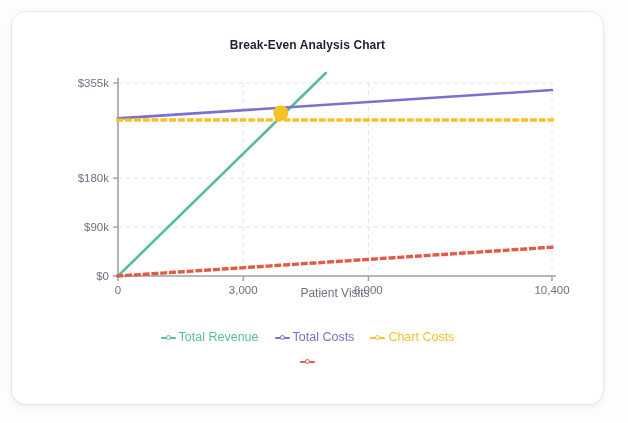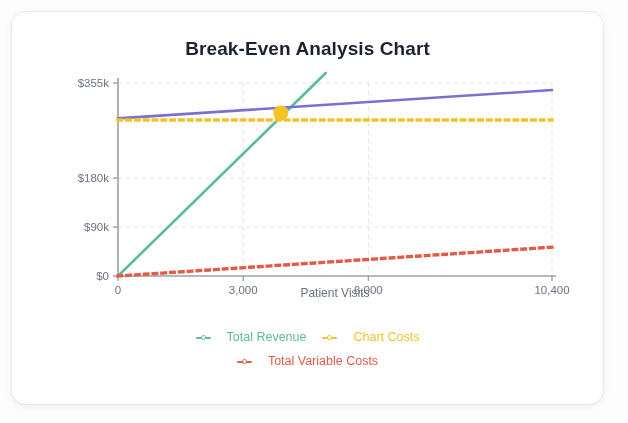--- a/index.html
+++ b/index.html
@@ -28,21 +28,21 @@
     background: #ffffff;
     border-radius: 14px;
     box-shadow: 0 2px 7px rgba(140,140,150,0.16), 0 0 0 1px rgba(225,225,230,0.55);
   }
   .chart-title {
     position: absolute;
     left: 0;
     top: 26px;
     width: 591px;
     text-align: center;
-    font-size: 19px;
+    font-size: 12px;
     font-weight: bold;
     color: #1c2230;
     letter-spacing: 0.1px;
   }
   
   .plot-wrap {
     position: absolute;
     left: 0;
     top: 0;
     width: 591px;
@@ -76,21 +76,21 @@
   .legend-row {
     display: flex;
     justify-content: center;
     align-items: center;
     gap: 16px;
     height: 24px;
   }
   .legend-item {
     display: flex;
     align-items: center;
-    gap: 16px;
+    gap: 3px;
     cursor: pointer;
     user-select: none;
   }
   .legend-label {
     font-size: 12.5px;
     font-family: "Liberation Sans", sans-serif;
     white-space: nowrap;
   }
   .legend-marker {
     display: inline-block;
@@ -180,32 +180,38 @@
     <div class="legend">
       <div class="legend-row" id="legend-row-0">
           <div class="legend-item">
             <span class="legend-marker" style="color: rgb(92, 189, 149);">
               <i style="background: rgb(92, 189, 149);"></i>
               <b></b>
             </span>
             <span class="legend-label" style="color: rgb(92, 189, 149);">Total Revenue</span>
           </div>
           <div class="legend-item">
+            <span class="legend-marker" style="color: rgb(123, 111, 208);">
+              <i style="background: rgb(123, 111, 208);"></i>
+              <b></b>
+            </span>
+            <span class="legend-label" style="color: rgb(123, 111, 208);">Total Costs</span>
+          </div>
+          <div class="legend-item">
             <span class="legend-marker" style="color: rgb(242, 194, 48);">
               <i style="background: rgb(242, 194, 48);"></i>
               <b></b>
             </span>
             <span class="legend-label" style="color: rgb(242, 194, 48);">Chart Costs</span>
           </div>
         </div>
       <div class="legend-row" id="legend-row-1">
           <div class="legend-item">
             <span class="legend-marker" style="color: rgb(224, 92, 72);">
               <i style="background: rgb(224, 92, 72);"></i>
               <b></b>
             </span>
-            <span class="legend-label" style="color: rgb(224, 92, 72);">Total Variable Costs</span>
           </div>
         </div>
     </div>
 
   </div>
 </div>
 
 </body></html>

